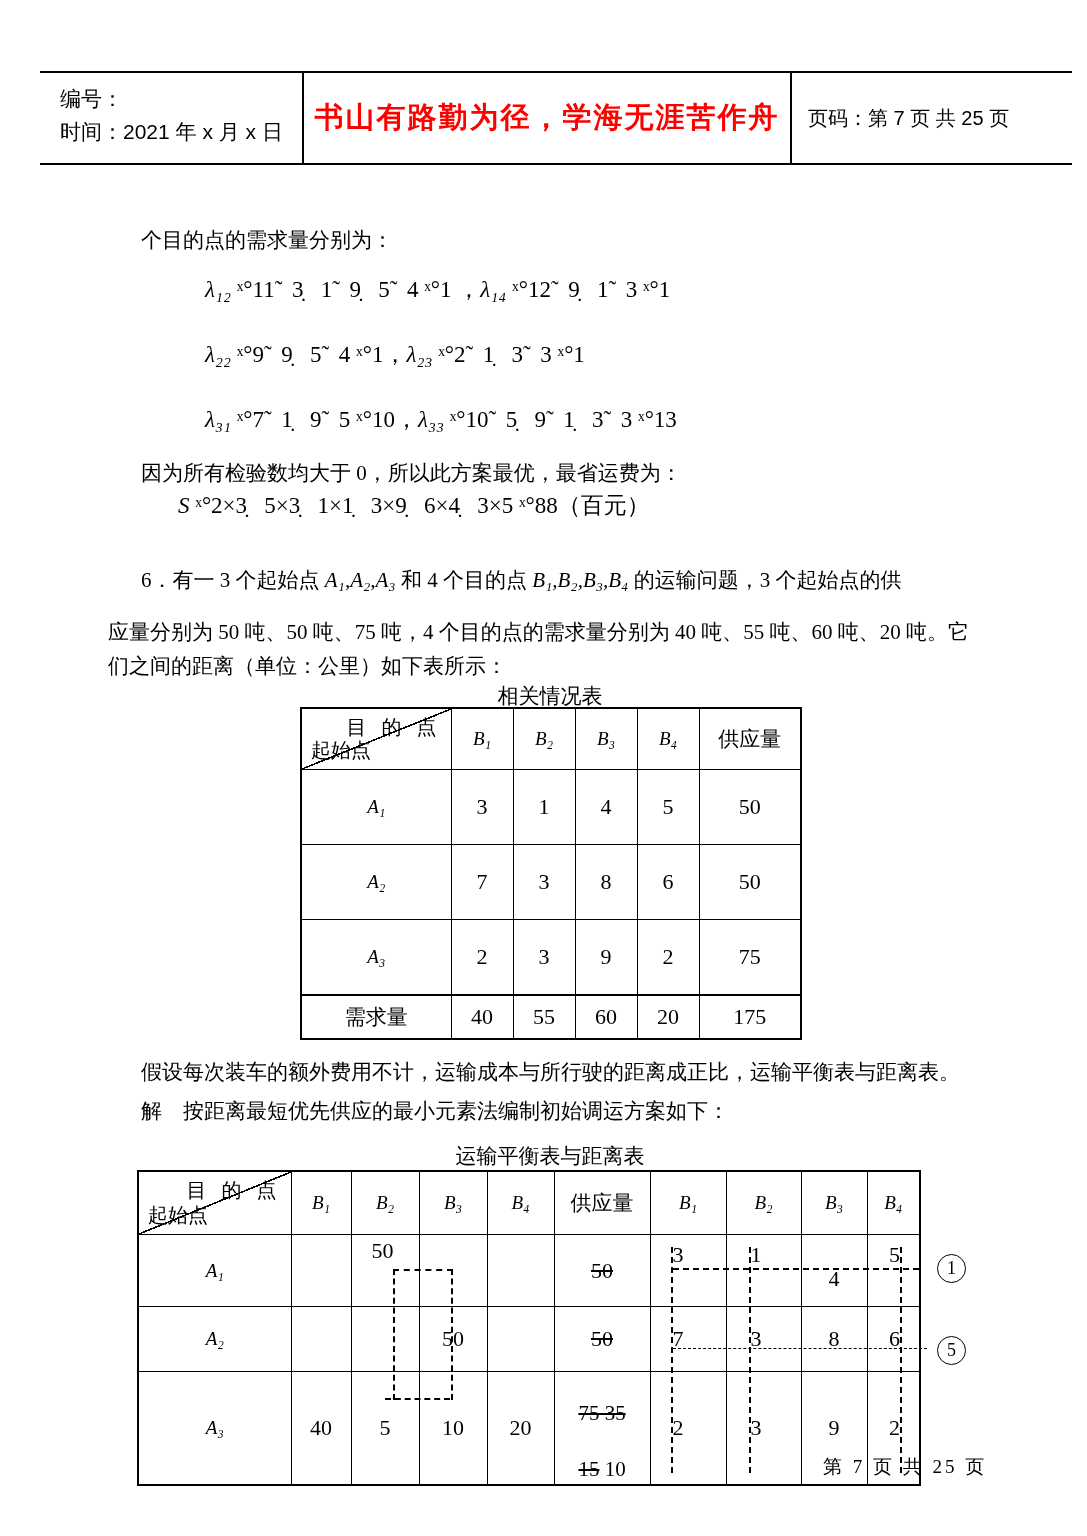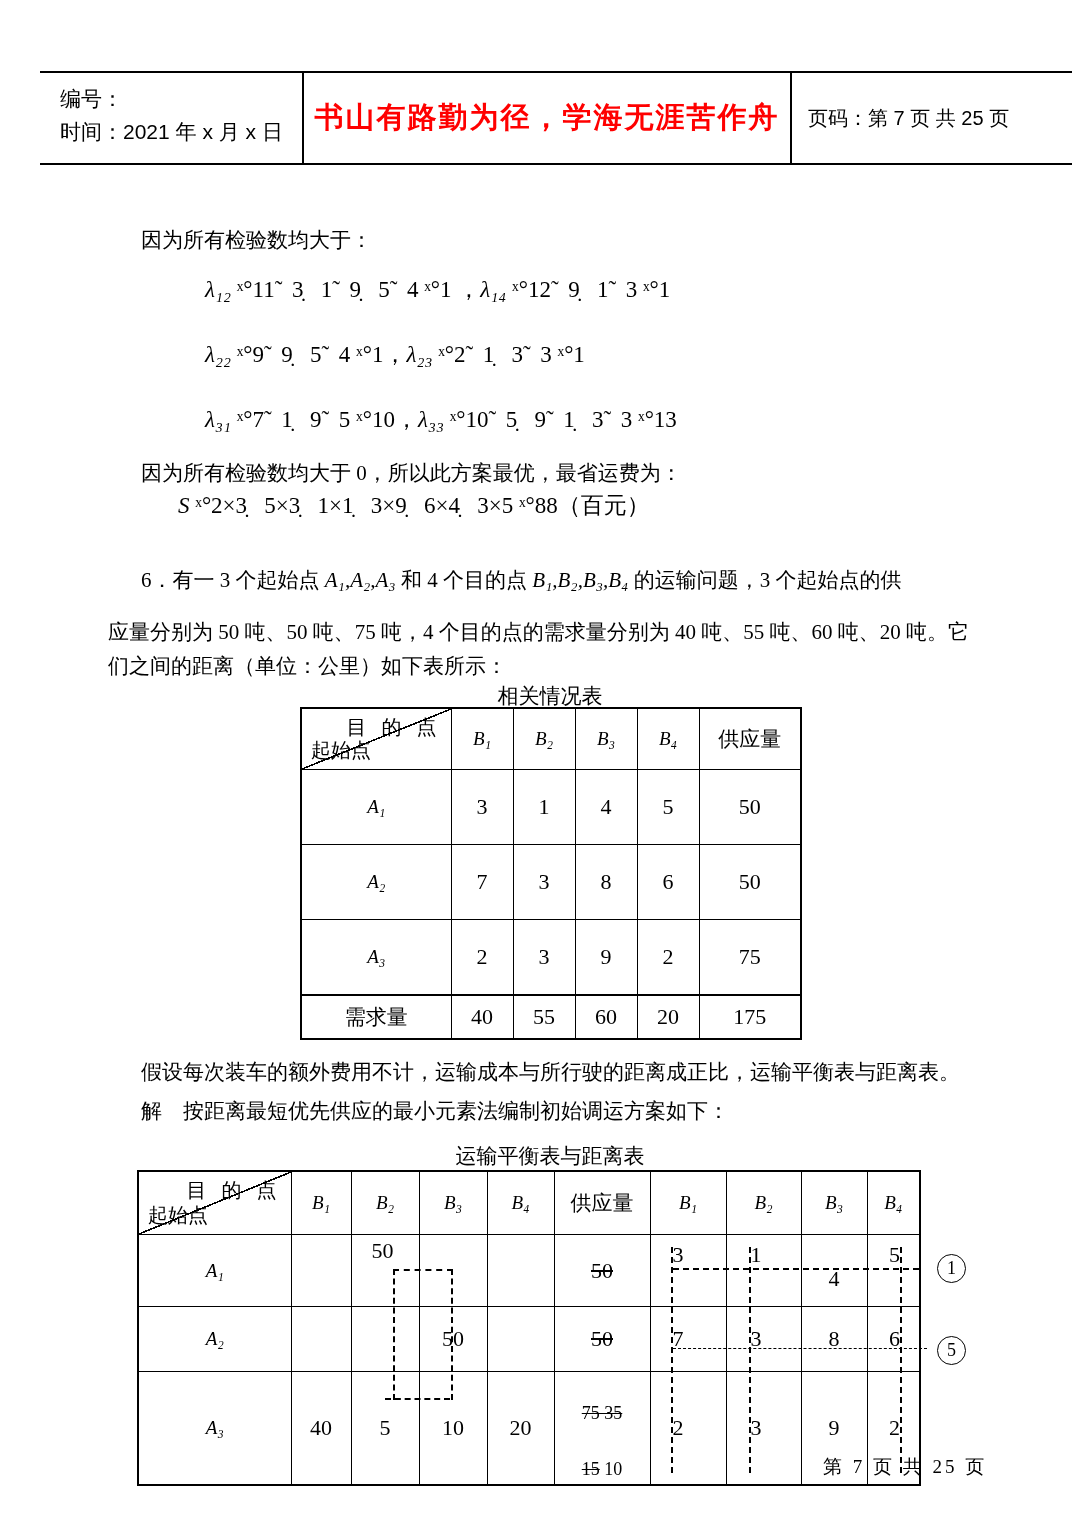--- a/index.html
+++ b/index.html
@@ -60,21 +60,21 @@
   
   .vt  { vertical-align:top; }
   .tl  { text-align:left; }
   .pl20{ padding-left:20px; padding-top:3px; }
   .pl28{ padding-left:28px; }
   .dl1 { text-align:left; padding-left:22px; }
   .dl2 { text-align:left; padding-left:24px; }
   .dr  { text-align:right; padding-right:19px; }
   .dtop{ vertical-align:top; padding-top:7px; }
   .nudge { position:relative; top:24px; }
-  .supply2 { font-size:18px; line-height:30px; white-space:pre;margin-top:26px; }
+  .supply2 { font-size:21px; line-height:30px; white-space:pre;margin-top:26px; }
 
   
   .dash-v  { position:absolute; width:0; border-left:2.5px dashed #000; }
   .dash-hb { position:absolute; height:0; border-top:2.5px dashed #000; }
   .dash-ht { position:absolute; height:0; border-top:1.5px dashed #000; }
   .dash-rect { position:absolute; border-top:2.5px dashed #000;
     border-left:2.5px dashed #000; border-right:2.5px dashed #000; }
 
   .circ { position:absolute; width:27px; height:27px; border:1.5px solid #000;
     border-radius:50%; text-align:center; line-height:27px; font-size:18px; }
@@ -90,21 +90,21 @@
 
   <div class="abs hdr" style="top:71px; left:40px; width:1032px;">
     <div class="hdr-left">
       <div>编号：</div>
       <div>时间：2021 年 x 月 x 日</div>
     </div>
     <div class="hdr-mid">书山有路勤为径，学海无涯苦作舟</div>
     <div class="hdr-right">页码：第 7 页  共 25 页</div>
   </div>
 
-  <div class="abs para" style="top:226px; left:141px;">因为所有检验数均大于：</div>
+  <div class="abs para" style="top:226px; left:141px;">个目的点的需求量分别为：</div>
 
   <div class="abs formula" style="top:274px; left:205px;"><span class="it">λ₁₂</span><span> ˣ°11̃   3̣   1̃   9̣   5̃   4 ˣ°1 ，</span><span class="it">λ₁₄</span><span> ˣ°12̃   9̣   1̃   3 ˣ°1</span></div>
   <div class="abs formula" style="top:339px; left:205px;"><span class="it">λ₂₂</span><span> ˣ°9̃   9̣   5̃   4 ˣ°1，</span><span class="it">λ₂₃</span><span> ˣ°2̃   1̣   3̃   3 ˣ°1</span></div>
   <div class="abs formula" style="top:404px; left:205px;"><span class="it">λ₃₁</span><span> ˣ°7̃   1̣   9̃   5 ˣ°10，</span><span class="it">λ₃₃</span><span> ˣ°10̃   5̣   9̃   1̣   3̃   3 ˣ°13</span></div>
 
   <div class="abs para" style="top:459px; left:141px;">因为所有检验数均大于 0，所以此方案最优，最省运费为：</div>
   <div class="abs formula" style="top:490px; left:178px;"><span class="it">S</span><span> ˣ°2×3̣   5×3̣   1×1̣   3×9̣   6×4̣   3×5 ˣ°88（百元）</span></div>
 
   <div class="abs para" style="top:566px; left:141px;"><span>6．有一 3 个起始点 </span><span class="it">A₁,A₂,A₃</span><span> 和 4 个目的点 </span><span class="it">B₁,B₂,B₃,B₄</span><span> 的运输问题，3 个起始点的供</span></div>
   <div class="abs para" style="top:618px; left:108px;">应量分别为 50 吨、50 吨、75 吨，4 个目的点的需求量分别为 40 吨、55 吨、60 吨、20 吨。它</div>

